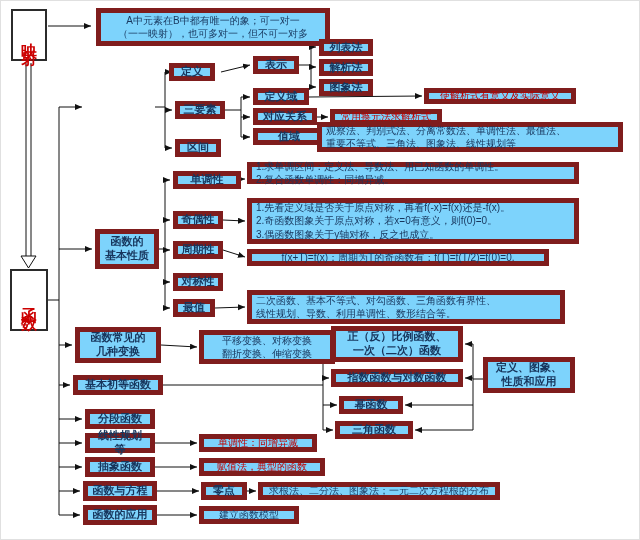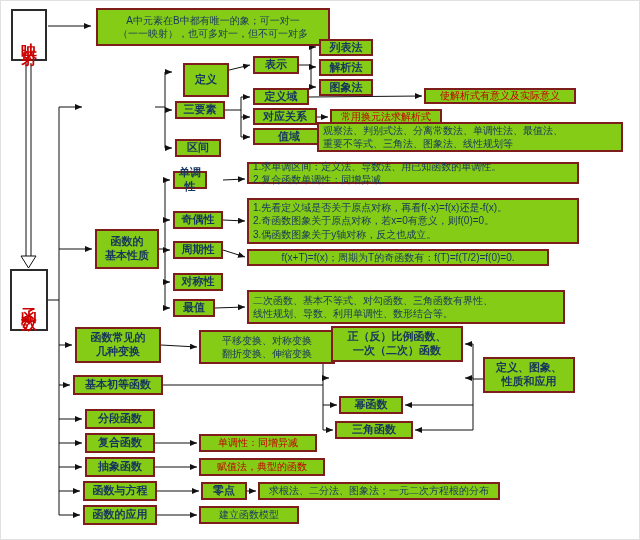--- a/index.html
+++ b/index.html
@@ -5,21 +5,21 @@
 <style>
   html,body{margin:0;padding:0;background:#fff;}
   .canvas{
     position:relative;width:640px;height:540px;background:#ffffff;
     border:1px solid #e0e0e0;box-sizing:border-box;overflow:hidden;
     font-family:"Liberation Sans","DejaVu Sans",sans-serif;
   }
   svg.wires{position:absolute;left:0;top:0;z-index:0;pointer-events:none;}
   .box{
     position:absolute;z-index:1;box-sizing:border-box;
-    background:#84cc16;border:2px solid #7f1d1d;color:#17365d;
+    background:#7dd3fc;border:5px solid #7f1d1d;color:#17365d;
     display:flex;align-items:center;justify-content:center;
     font-weight:bold;font-size:11px;line-height:1.25;
     text-align:center;white-space:pre-line;padding:0 3px;
   }
   .note{
     font-weight:normal;font-size:10px;line-height:1.35;
     justify-content:flex-start;text-align:left;padding:1px 4px;
   }
   .note.center{justify-content:center;text-align:center;}
   .red{color:#c00000;}
@@ -113,38 +113,38 @@
       <line x1="246" y1="490" x2="255" y2="490" marker-end="url(#arr)"></line>
       <line x1="156" y1="514" x2="196" y2="514" marker-end="url(#arr)"></line>
     </g>
   </svg>
 
   <div class="box root" style="left:10px;top:8px;width:36px;height:52px">映射</div>
   <div class="box note center" style="left:95px;top:7px;width:234px;height:38px">A中元素在B中都有唯一的象；可一对一
 （一一映射），也可多对一，但不可一对多</div>
   <div class="box root" style="left:9px;top:268px;width:38px;height:62px">函数</div>
 
-  <div class="box" style="left:182px;top:62px;width:46px;height:34px">定义</div>
+  <div class="box" style="left:168px;top:62px;width:46px;height:18px">定义</div>
   <div class="box" style="left:252px;top:55px;width:46px;height:18px">表示</div>
   <div class="box" style="left:318px;top:38px;width:54px;height:17px">列表法</div>
   <div class="box" style="left:318px;top:58px;width:54px;height:17px">解析法</div>
   <div class="box" style="left:318px;top:78px;width:54px;height:17px">图象法</div>
   <div class="box" style="left:174px;top:100px;width:50px;height:18px">三要素</div>
   <div class="box" style="left:252px;top:87px;width:56px;height:17px">定义域</div>
   <div class="box note center red" style="left:423px;top:87px;width:152px;height:16px">使解析式有意义及实际意义</div>
   <div class="box" style="left:252px;top:107px;width:64px;height:17px">对应关系</div>
   <div class="box note center red" style="left:329px;top:108px;width:112px;height:16px">常用换元法求解析式</div>
   <div class="box" style="left:252px;top:127px;width:72px;height:17px">值域</div>
   <div class="box note" style="left:316px;top:121px;width:306px;height:30px">观察法、判别式法、分离常数法、单调性法、最值法、
 重要不等式、三角法、图象法、线性规划等</div>
   <div class="box" style="left:174px;top:138px;width:46px;height:18px">区间</div>
 
   <div class="box" style="left:94px;top:228px;width:64px;height:40px">函数的
 基本性质</div>
-  <div class="box" style="left:172px;top:170px;width:34px;height:18px">单调性</div>
+  <div class="box" style="left:172px;top:170px;width:68px;height:18px">单调性</div>
   <div class="box note" style="left:246px;top:161px;width:332px;height:22px">1.求单调区间：定义法、导数法、用已知函数的单调性。
 2.复合函数单调性：同增异减。</div>
   <div class="box" style="left:172px;top:210px;width:50px;height:18px">奇偶性</div>
   <div class="box note" style="left:246px;top:197px;width:332px;height:46px">1.先看定义域是否关于原点对称，再看f(-x)=f(x)还是-f(x)。
 2.奇函数图象关于原点对称，若x=0有意义，则f(0)=0。
 3.偶函数图象关于y轴对称，反之也成立。</div>
   <div class="box" style="left:172px;top:240px;width:50px;height:18px">周期性</div>
   <div class="box note center" style="left:246px;top:248px;width:302px;height:17px">f(x+T)=f(x)；周期为T的奇函数有：f(T)=f(T/2)=f(0)=0.</div>
   <div class="box" style="left:172px;top:272px;width:50px;height:18px">对称性</div>
   <div class="box" style="left:172px;top:298px;width:42px;height:18px">最值</div>
@@ -152,27 +152,28 @@
 线性规划、导数、利用单调性、数形结合等。</div>
 
   <div class="box" style="left:74px;top:326px;width:86px;height:36px">函数常见的
 几种变换</div>
   <div class="box note center" style="left:198px;top:329px;width:136px;height:34px">平移变换、对称变换
 翻折变换、伸缩变换</div>
 
   <div class="box" style="left:72px;top:374px;width:90px;height:20px">基本初等函数</div>
   <div class="box" style="left:330px;top:325px;width:132px;height:36px">正（反）比例函数、
 一次（二次）函数</div>
+  <div class="box" style="left:330px;top:368px;width:132px;height:18px">指数函数与对数函数</div>
   <div class="box" style="left:338px;top:395px;width:64px;height:18px">幂函数</div>
   <div class="box" style="left:334px;top:420px;width:78px;height:18px">三角函数</div>
   <div class="box" style="left:482px;top:356px;width:92px;height:36px">定义、图象、
 性质和应用</div>
 
   <div class="box" style="left:84px;top:408px;width:70px;height:20px">分段函数</div>
-  <div class="box" style="left:84px;top:432px;width:70px;height:20px">复合函数</div>
+  <div class="box" style="left:84px;top:432px;width:70px;height:20px">线性规划等</div>
   <div class="box note center red" style="left:198px;top:433px;width:118px;height:18px">单调性：同增异减</div>
   <div class="box" style="left:84px;top:456px;width:70px;height:20px">抽象函数</div>
   <div class="box note center red" style="left:198px;top:457px;width:126px;height:18px">赋值法，典型的函数</div>
 
   <div class="box" style="left:82px;top:480px;width:74px;height:20px">函数与方程</div>
   <div class="box" style="left:200px;top:481px;width:46px;height:18px">零点</div>
   <div class="box note center" style="left:257px;top:481px;width:242px;height:18px">求根法、二分法、图象法；一元二次方程根的分布</div>
   <div class="box" style="left:82px;top:504px;width:74px;height:20px">函数的应用</div>
   <div class="box note center" style="left:198px;top:505px;width:100px;height:18px">建立函数模型</div>
 

